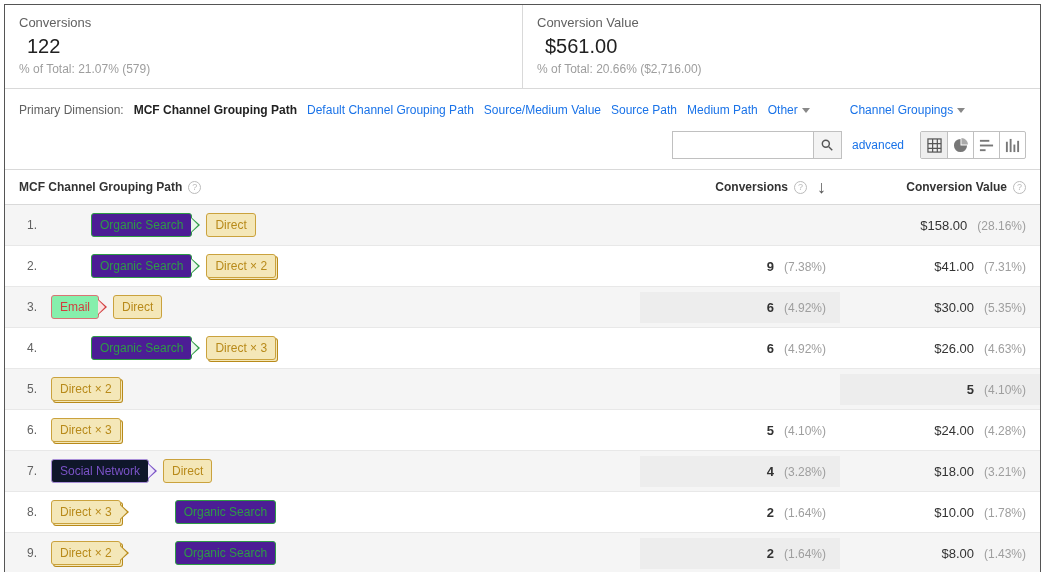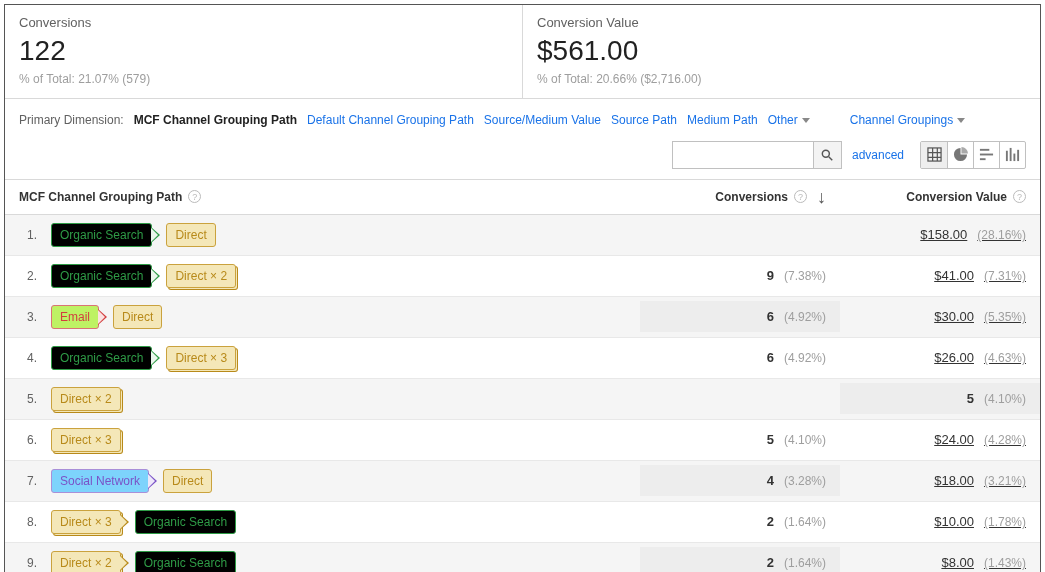--- a/index.html
+++ b/index.html
@@ -9,21 +9,21 @@
     font-size: 13px;
     color: #333;
     background: #fff;
     padding: 4px;
   }
   .frame { border: 1px solid #555; width: 1037px; }
   .scorecards { display: flex; }
   .scorecard { padding: 10px 14px 12px 14px; flex: 1; }
   .scorecard + .scorecard { border-left: 1px solid #d9d9d9; }
   .sc-label { font-size: 13px; color: #616161; margin-bottom: 4px; }
-  .sc-big { font-size: 28px; color: #212121; line-height: 1.2; }
+  .sc-big { font-size: 20px; color: #212121; line-height: 1.2; margin-left: 8px; }
   .sc-sub { font-size: 12px; color: #9e9e9e; margin-top: 4px; }
 
   .dimbar { border-top: 1px solid #d9d9d9; padding: 14px 14px 8px 14px; display:flex; align-items:center; gap:10px; flex-wrap:wrap;}
   .dimbar .label { font-size: 12px; color: #616161; }
   .dimbar .active { font-size: 12px; color: #222; font-weight:700; }
   .dimbar .link { font-size: 12px; color: #1a73e8; cursor: pointer; }
   .dimbar .caret::after { content:""; display:inline-block; border-left:4px solid transparent; border-right:4px solid transparent; border-top:5px solid #888; margin-left:4px; vertical-align:middle;}
 
   .toolbar { padding: 6px 14px 10px 14px; display:flex; align-items:center; }
   .sec-btn { border:1px solid #c0c0c0; background:#f7f7f7; padding:6px 10px; font-size:12px; color:#616161; border-radius:2px; cursor:pointer; display:inline-flex; align-items:center; gap:6px;}
@@ -46,21 +46,21 @@
   .qmark { width:13px; height:13px; border:1px solid #bbb; border-radius:50%; display:inline-flex; align-items:center; justify-content:center; font-size:9px; color:#bbb; font-weight:400;}
   .sortarrow { font-size:18px; color:#555; margin-left:4px; line-height:0;}
 
   .rows { }
   .row { display:flex; border-bottom:1px solid #e8e8e8; align-items:center; min-height:40px;}
   .row.alt { background:#f5f5f5;}
   .cell { padding:8px 14px; }
   .cell.idx { width:32px; text-align:right; color:#616161; font-size:12px; padding-right:0;}
   .cell.path { flex:1; display:flex; gap:0; align-items:center; flex-wrap:wrap;}
   .cell.conv { width:200px; text-align:right; display:flex; justify-content:flex-end; gap:10px; align-items:baseline;}
-  .cell.val  { width:200px; display:flex; justify-content:flex-end; gap:10px; align-items:baseline;text-decoration:underline;}
+  .cell.val  { width:200px; display:flex; justify-content:flex-end; gap:10px; align-items:baseline;}
   .cell.conv.shade { background:#ededed; }
   .num { font-size:13px; color:#333; font-weight:700; min-width:20px; }
   .pct { font-size:12px; color:#9e9e9e;}
   .valnum { font-size:13px; color:#333;}
 
   .chip {
     position:relative;
     display:inline-flex; align-items:center;
     height:24px; padding:0 8px;
     border:1px solid; border-radius:3px;
@@ -77,27 +77,27 @@
   }
   .chip.arrow::before{
     content:"";
     position:absolute; right:-7px; top:50%; transform:translateY(-50%);
     width:0; height:0;
     border-top:7px solid transparent;
     border-bottom:7px solid transparent;
     z-index:1;
   }
   .chip.dbl { box-shadow: 2px 2px 0 -1px var(--bg), 2px 2px 0 0 currentColor; }
-  .chip.organic { color:#2e9b46; border-color:#2e9b46; background:#000000; --bg:#eaf6ec;}
+  .chip.organic { color:#2e9b46; border-color:#2e9b46; background:#4c1d95;margin-left:40px; --bg:#eaf6ec;}
   .chip.organic.arrow::before{ border-left:7px solid #eaf6ec; }
   .chip.direct  { color:#b88a1a; border-color:#caa23d; background:#f4e7b8; --bg:#f4e7b8;}
   .chip.direct.arrow::before{ border-left:7px solid #f4e7b8; }
-  .chip.email   { color:#d23f3f; border-color:#d97474; background:#bef264; --bg:#fbe1e1;}
+  .chip.email   { color:#d23f3f; border-color:#d97474; background:#86efac; --bg:#fbe1e1;}
   .chip.email.arrow::before{ border-left:7px solid #fbe1e1; }
-  .chip.social  { color:#7a52c7; border-color:#a98fd8; background:#7dd3fc; --bg:#eee7fa;}
+  .chip.social  { color:#7a52c7; border-color:#a98fd8; background:#0f172a; --bg:#eee7fa;}
   .chip.social.arrow::before{ border-left:7px solid #eee7fa; }
 </style>
 </head>
 <body>
 
 <div class="frame">
 
   <div class="scorecards">
     <div class="scorecard">
       <div class="sc-label">Conversions</div>

